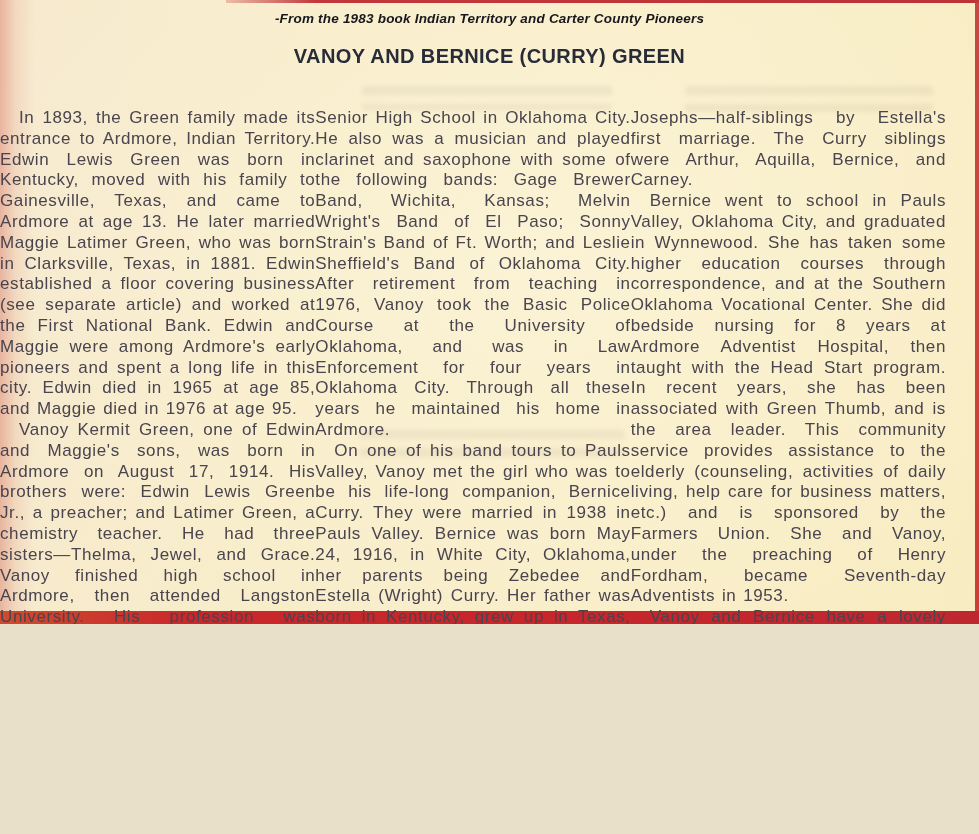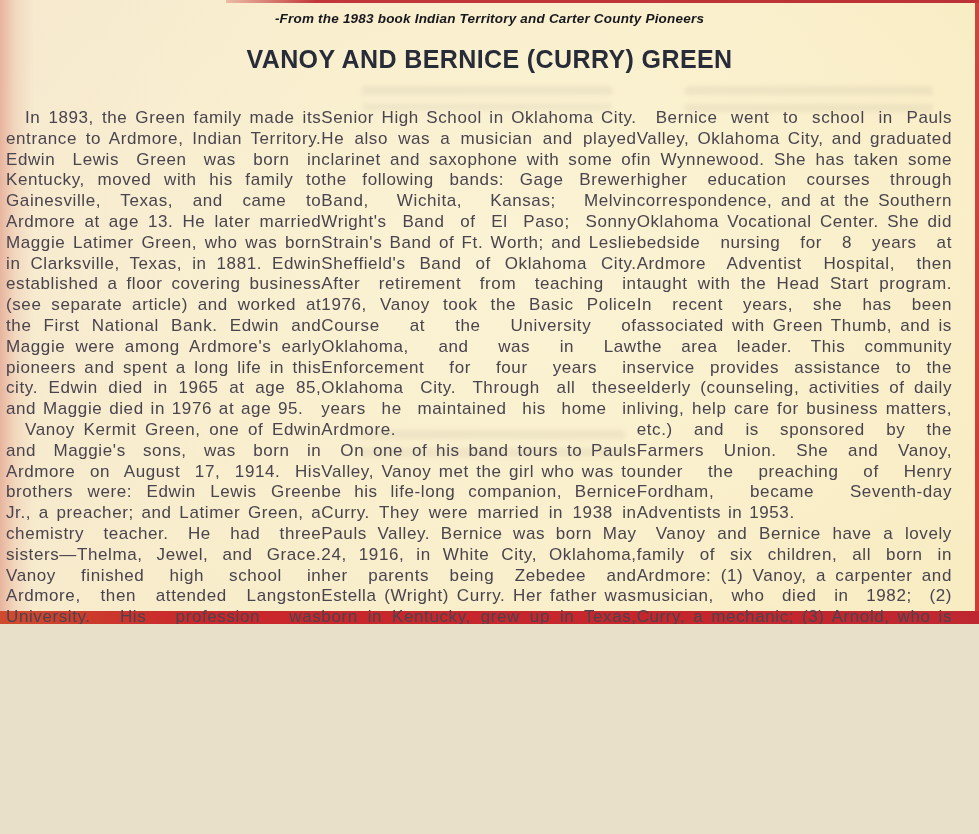--- a/index.html
+++ b/index.html
@@ -44,26 +44,26 @@
   
   #source-note{
     position:absolute;left:0;top:11px;width:100%;
     text-align:center;
     font-size:13.5px;font-weight:bold;font-style:italic;
     color:#17171d;letter-spacing:.2px;
   }
   #page-title{
     position:absolute;left:0;top:45px;width:100%;
     text-align:center;
-    font-size:25px;font-weight:bold;
+    font-size:20px;font-weight:bold;
     color:#272c38;letter-spacing:.4px;
   }
   
   #columns{
-    position:absolute;left:6px;top:108px;
+    position:absolute;left:0;top:108px;
     width:946px;height:700px;
     display:flex;
   }
   .col{
     flex:1 1 0;
     color:#49444e;
     font-size:17px;line-height:20.8px;
     letter-spacing:.6px;word-spacing:1.5px;
     text-align:justify;
     hyphens:auto;-webkit-hyphens:auto;
@@ -99,20 +99,21 @@
   <div id="columns">
     <div class="col">
         <p class="indent">In 1893, the Green family made its entrance to Ardmore, Indian Territory. Edwin Lewis Green was born in Kentucky, moved with his family to Gainesville, Texas, and came to Ardmore at age 13. He later married Maggie Latimer Green, who was born in Clarksville, Texas, in 1881. Edwin established a floor covering business (see separate article) and worked at the First National Bank. Edwin and Maggie were among Ardmore's early pioneers and spent a long life in this city. Edwin died in 1965 at age 85, and Maggie died in 1976 at age 95.</p>
         <p class="indent">Vanoy Kermit Green, one of Edwin and Maggie's sons, was born in Ardmore on August 17, 1914. His brothers were: Edwin Lewis Green Jr., a preacher; and Latimer Green, a chemistry teacher. He had three sisters—Thelma, Jewel, and Grace. Vanoy finished high school in Ardmore, then attended Langston University. His profession was teaching, but he did graduate work in Engineering Drawing and Management Development. Vanoy taught English and History at Pauls Valley and Wynnewood High Schools, Douglass High School in Ardmore, Kennedy Junior High and Capitol Hill</p>
       </div>
     <div class="col">
         <p class="">Senior High School in Oklahoma City. He also was a musician and played clarinet and saxophone with some of the following bands: Gage Brewer Band, Wichita, Kansas; Melvin Wright's Band of El Paso; Sonny Strain's Band of Ft. Worth; and Leslie Sheffield's Band of Oklahoma City. After retirement from teaching in 1976, Vanoy took the Basic Police Course at the University of Oklahoma, and was in Law Enforcement for four years in Oklahoma City. Through all these years he maintained his home in Ardmore.</p>
         <p class="indent">On one of his band tours to Pauls Valley, Vanoy met the girl who was to be his life-long companion, Bernice Curry. They were married in 1938 in Pauls Valley. Bernice was born May 24, 1916, in White City, Oklahoma, her parents being Zebedee and Estella (Wright) Curry. Her father was born in Kentucky, grew up in Texas, then moved to Pauls Valley, Indian Territory, in 1907. He worked on road construction. Her mother lived until 1945, age 59, and Zebedee died in 1954. Bernice had seven brothers and sisters. The first four, Mary Claude, Howard, Jessie, and Roberta were</p>
       </div>
     <div class="col">
+        <p class="">Josephs—half-siblings by Estella's first marriage. The Curry siblings were Arthur, Aquilla, Bernice, and Carney.</p>
         <p class="indent">Bernice went to school in Pauls Valley, Oklahoma City, and graduated in Wynnewood. She has taken some higher education courses through correspondence, and at the Southern Oklahoma Vocational Center. She did bedside nursing for 8 years at Ardmore Adventist Hospital, then taught with the Head Start program. In recent years, she has been associated with Green Thumb, and is the area leader. This community service provides assistance to the elderly (counseling, activities of daily living, help care for business matters, etc.) and is sponsored by the Farmers Union. She and Vanoy, under the preaching of Henry Fordham, became Seventh-day Adventists in 1953.</p>
         <p class="indent">Vanoy and Bernice have a lovely family of six children, all born in Ardmore: (1) Vanoy, a carpenter and musician, who died in 1982; (2) Curry, a mechanic; (3) Arnold, who is admissions officer for Athens State College in Alabama. His wife, Lillian, is the registrar of Oakwood</p>
       </div>
   </div>
 
   <div id="page-number">213</div>
 
 </div>
 
 </body></html>

